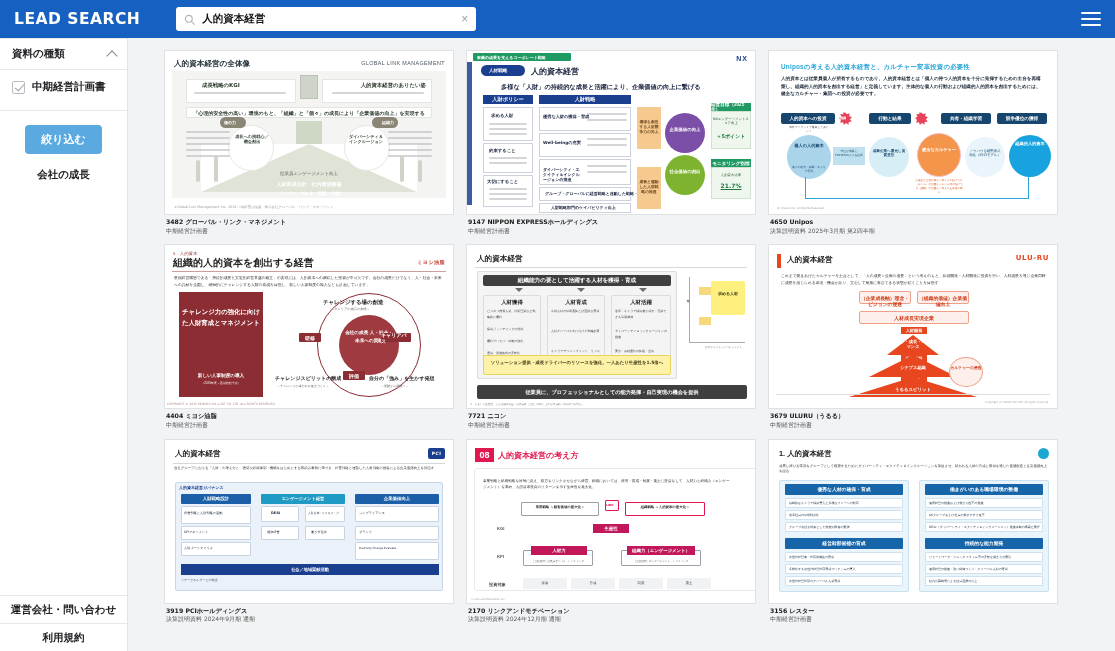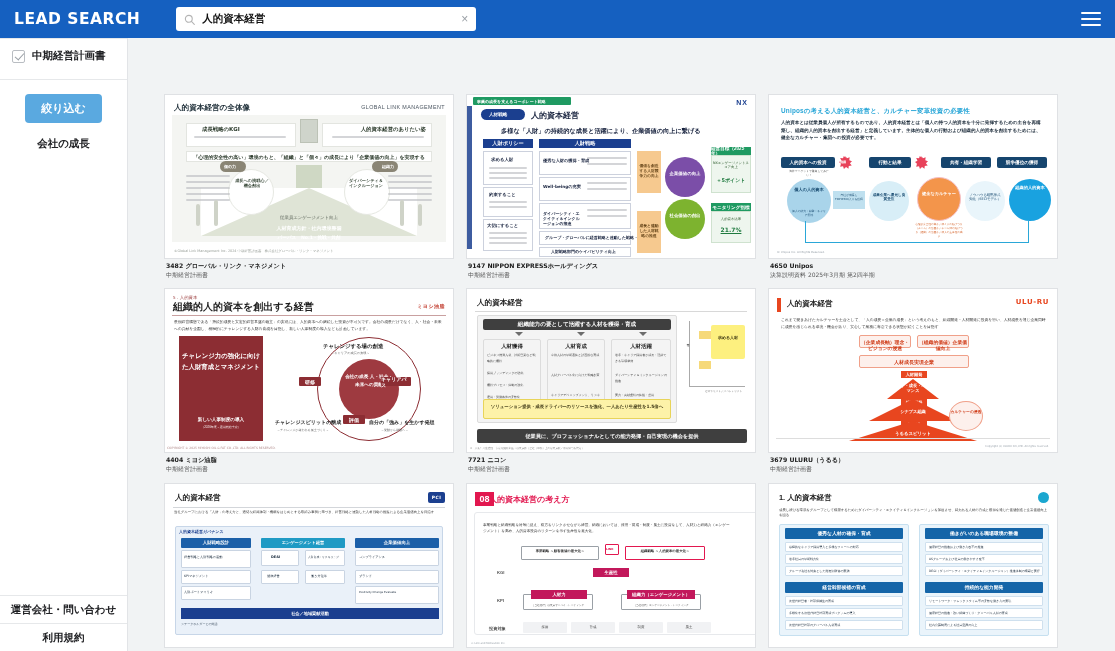--- a/index.html
+++ b/index.html
@@ -86,21 +86,21 @@
     font-family: "DejaVu Sans", sans-serif;
   }
   .side-spacer { flex: 1; }
   .side-link {
     border-top: 1px solid #e6e8ea; height: 28px; display: flex; align-items: center;
     justify-content: center; font-size: 10.5px; font-weight: 700; color: #202124;
     cursor: pointer; font-family: "DejaVu Sans", sans-serif; white-space: nowrap;
   }
 
   
-  .results { flex: 1; overflow: hidden; padding: 12px 14px 0 36px; margin-top: 44px; }
+  .results { flex: 1; overflow: hidden; padding: 12px 14px 0 36px; }
   .grid { display: grid; grid-template-columns: repeat(3, 290px); gap: 10px 12px; }
   .card { width: 290px; cursor: pointer; }
   .thumb {
     width: 290px; height: 165px; background: #fff; border: 1px solid #dfe1e4;
     position: relative; overflow: hidden;
   }
   .cap { padding: 3px 2px 0 2px; line-height: 1.25; }
   .cap-1 { font-size: 6.2px; font-weight: 700; color: #1a1a1a; white-space: nowrap;
            overflow: hidden; font-family: "DejaVu Sans", sans-serif; }
   .cap-2 { font-size: 6px; color: #5a5a5a; white-space: nowrap; overflow: hidden;
@@ -208,21 +208,21 @@
   .s7 .cyanhdr { position: absolute; background: #1f9ac4; color: #fff; font-size: 4.2px; font-weight: 700;
                  display: flex; align-items: center; justify-content: center; border-radius: 1px; }
   .s7 .wcell { position: absolute; background: #fff; border: .6px solid #c9d4e2; border-radius: 1px; }
   .s7 .ribbon { position: absolute; background: #1b3f8f; color: #fff; font-size: 4.2px; font-weight: 700;
                 display: flex; align-items: center; justify-content: center; }
 
   
   .s8 { background: #fff; }
   .s8 .num { position: absolute; left: 8px; top: 8px; width: 19px; height: 14px; background: #e2174f;
              color: #fff; font-size: 9px; font-weight: 700; display: flex; align-items: center; justify-content: center; }
-  .s8 .ttl { position: absolute; left: 22px; top: 10px; font-size: 8px; font-weight: 700; color: #e2174f; }
+  .s8 .ttl { position: absolute; left: 31px; top: 10px; font-size: 8px; font-weight: 700; color: #e2174f; }
   .s8 .card { position: absolute; left: 7px; top: 28px; right: 7px; bottom: 12px; background: #fff;
               border: .7px solid #e7e9ec; border-radius: 3px; }
   .s8 .obox { position: absolute; border: .8px solid #9aa0a6; background: #fff; border-radius: 1px; }
   .s8 .pbox { position: absolute; border: .9px solid #e2174f; background: #fff; border-radius: 1px; }
   .s8 .pfill { position: absolute; background: #c2185b; color: #fff; font-size: 4.4px; font-weight: 700;
                display: flex; align-items: center; justify-content: center; }
   .s8 .gcell { position: absolute; background: #f1f2f4; border-radius: 1px; }
   .s8 .lbl { position: absolute; font-size: 4.2px; color: #555; font-weight: 700; }
 
   
@@ -256,20 +256,24 @@
         <i></i>
         <i></i>
         <i></i>
       </div>
   </div>
 
   <div class="body">
 
     <div class="sidebar">
 
+      <div class="sec-head">
+        <span>資料の種類</span>
+        <span class="chev"></span>
+      </div>
 
       <div class="checks">
         <div class="check-row">
           <span class="cbox on"></span>
           <span class="check-label">中期経営計画書</span>
         </div>
       </div>
 
       <div class="filter-actions">
         <button class="btn-apply">絞り込む</button>

